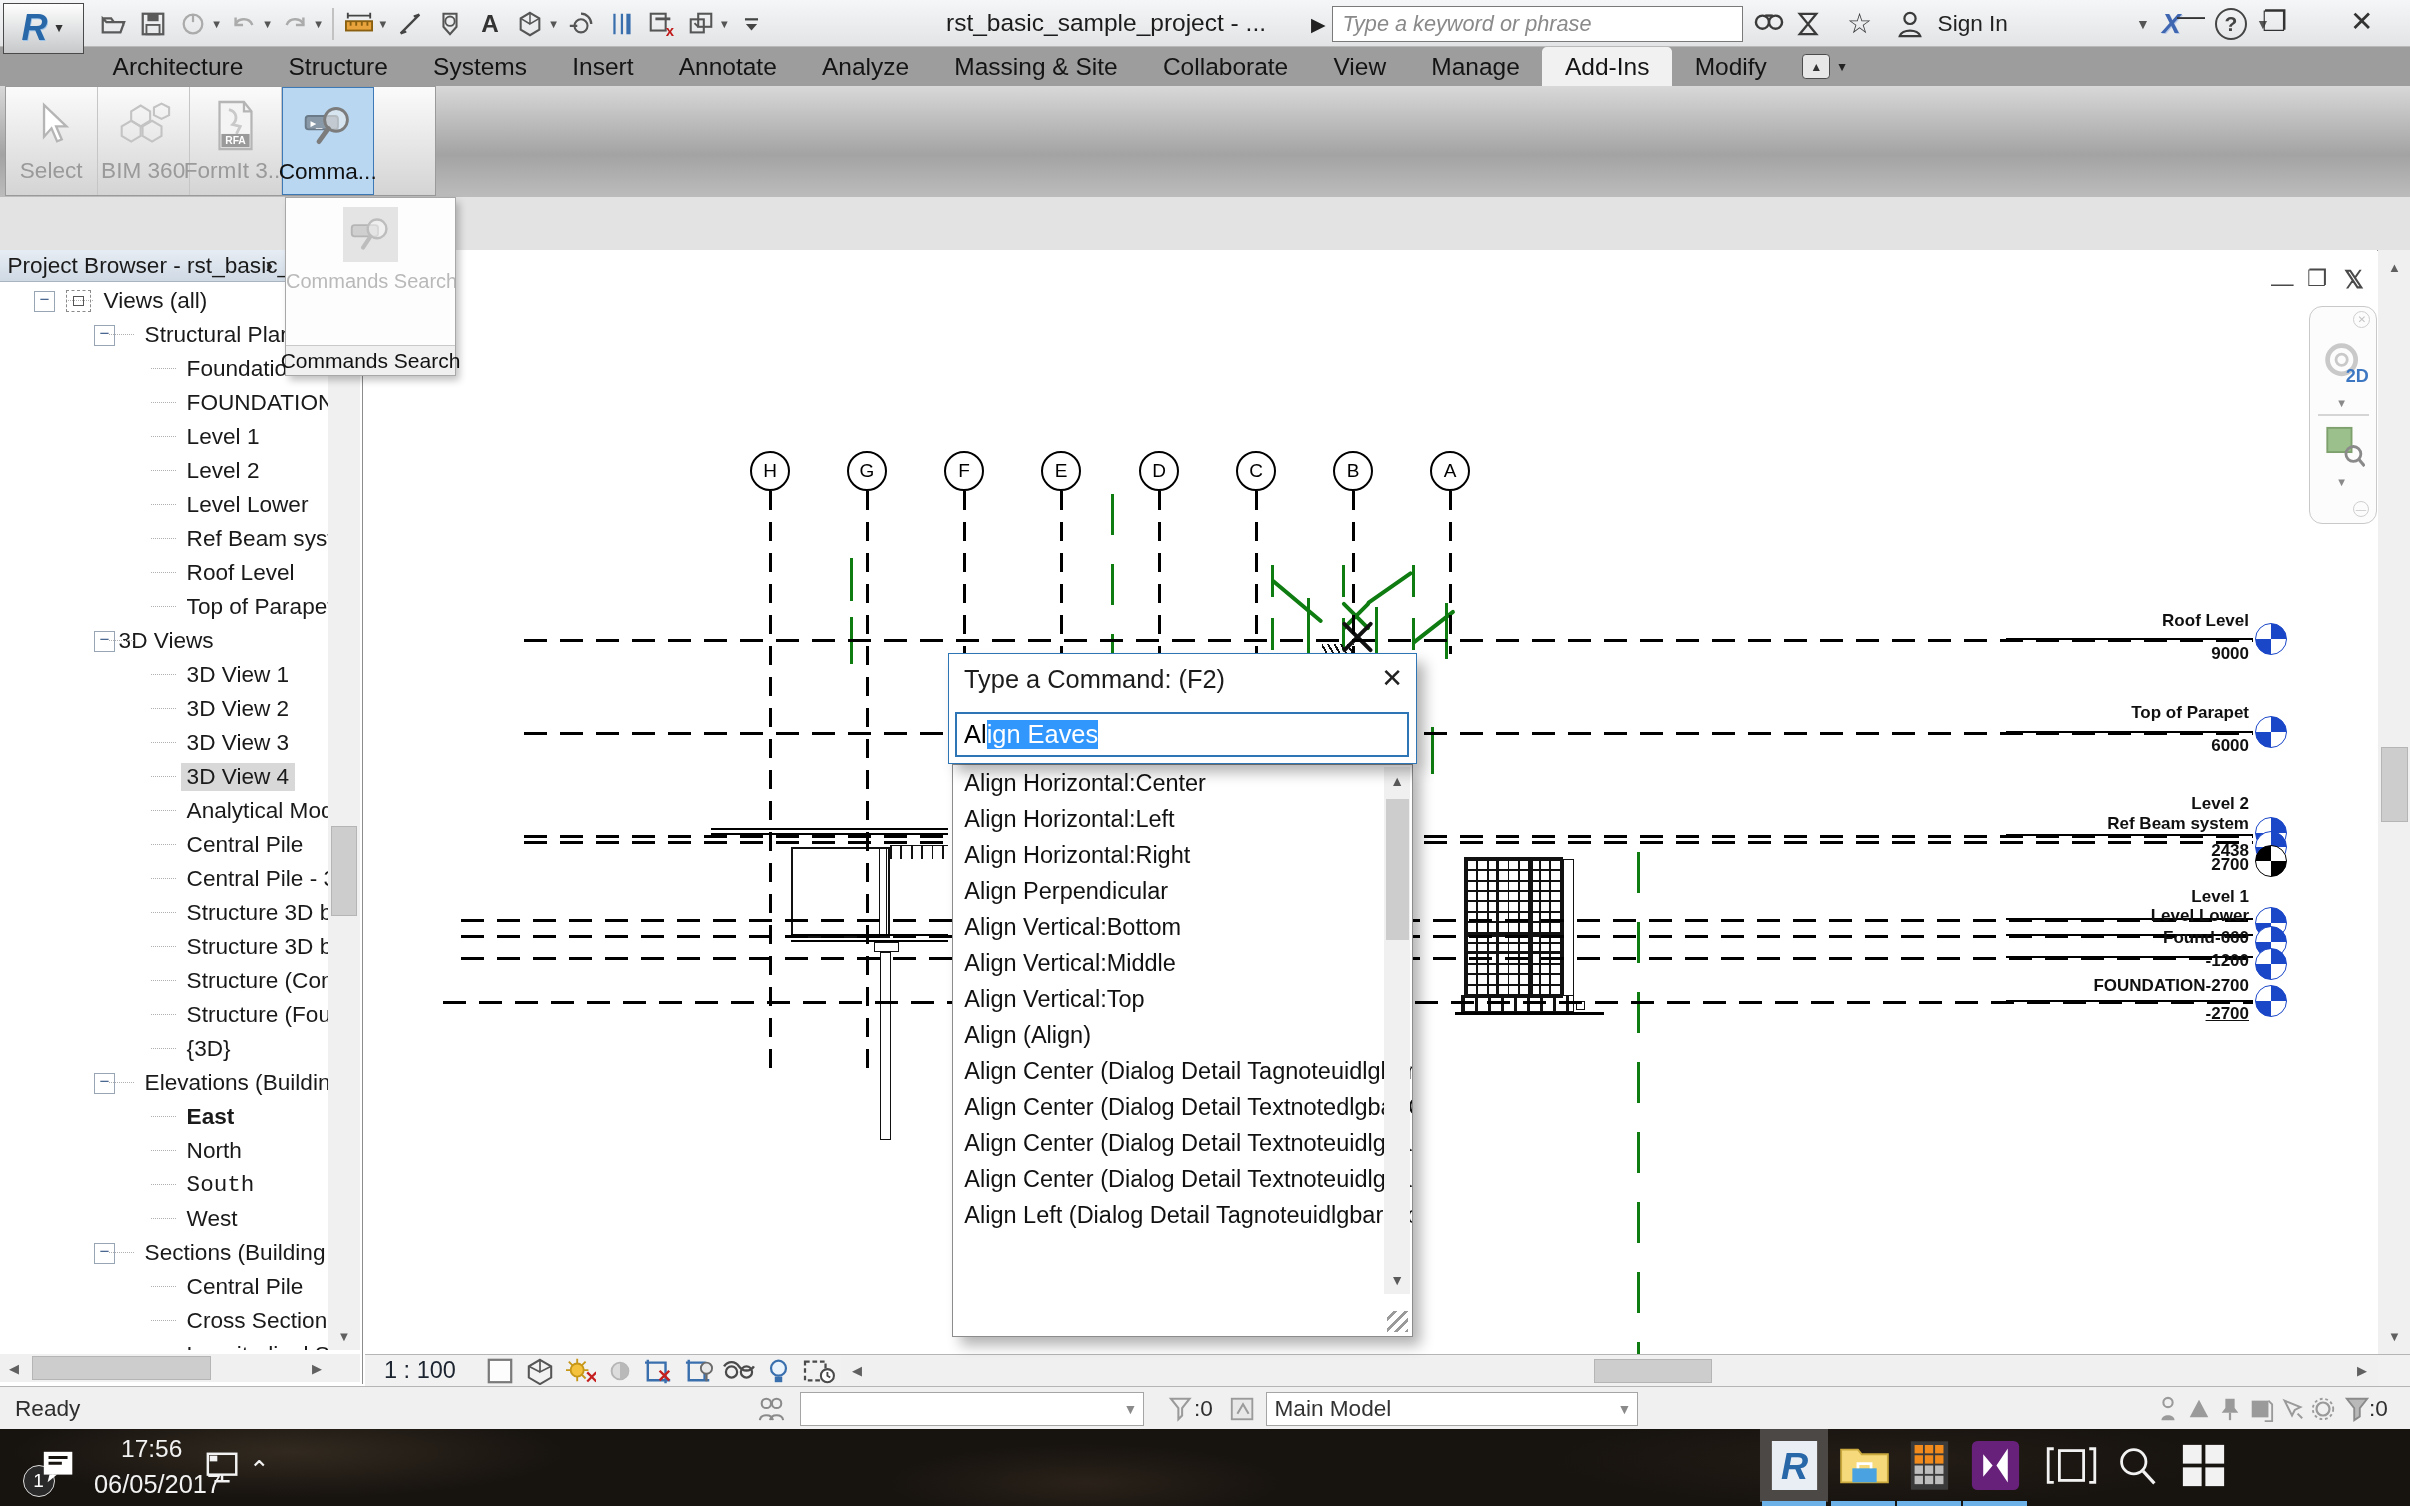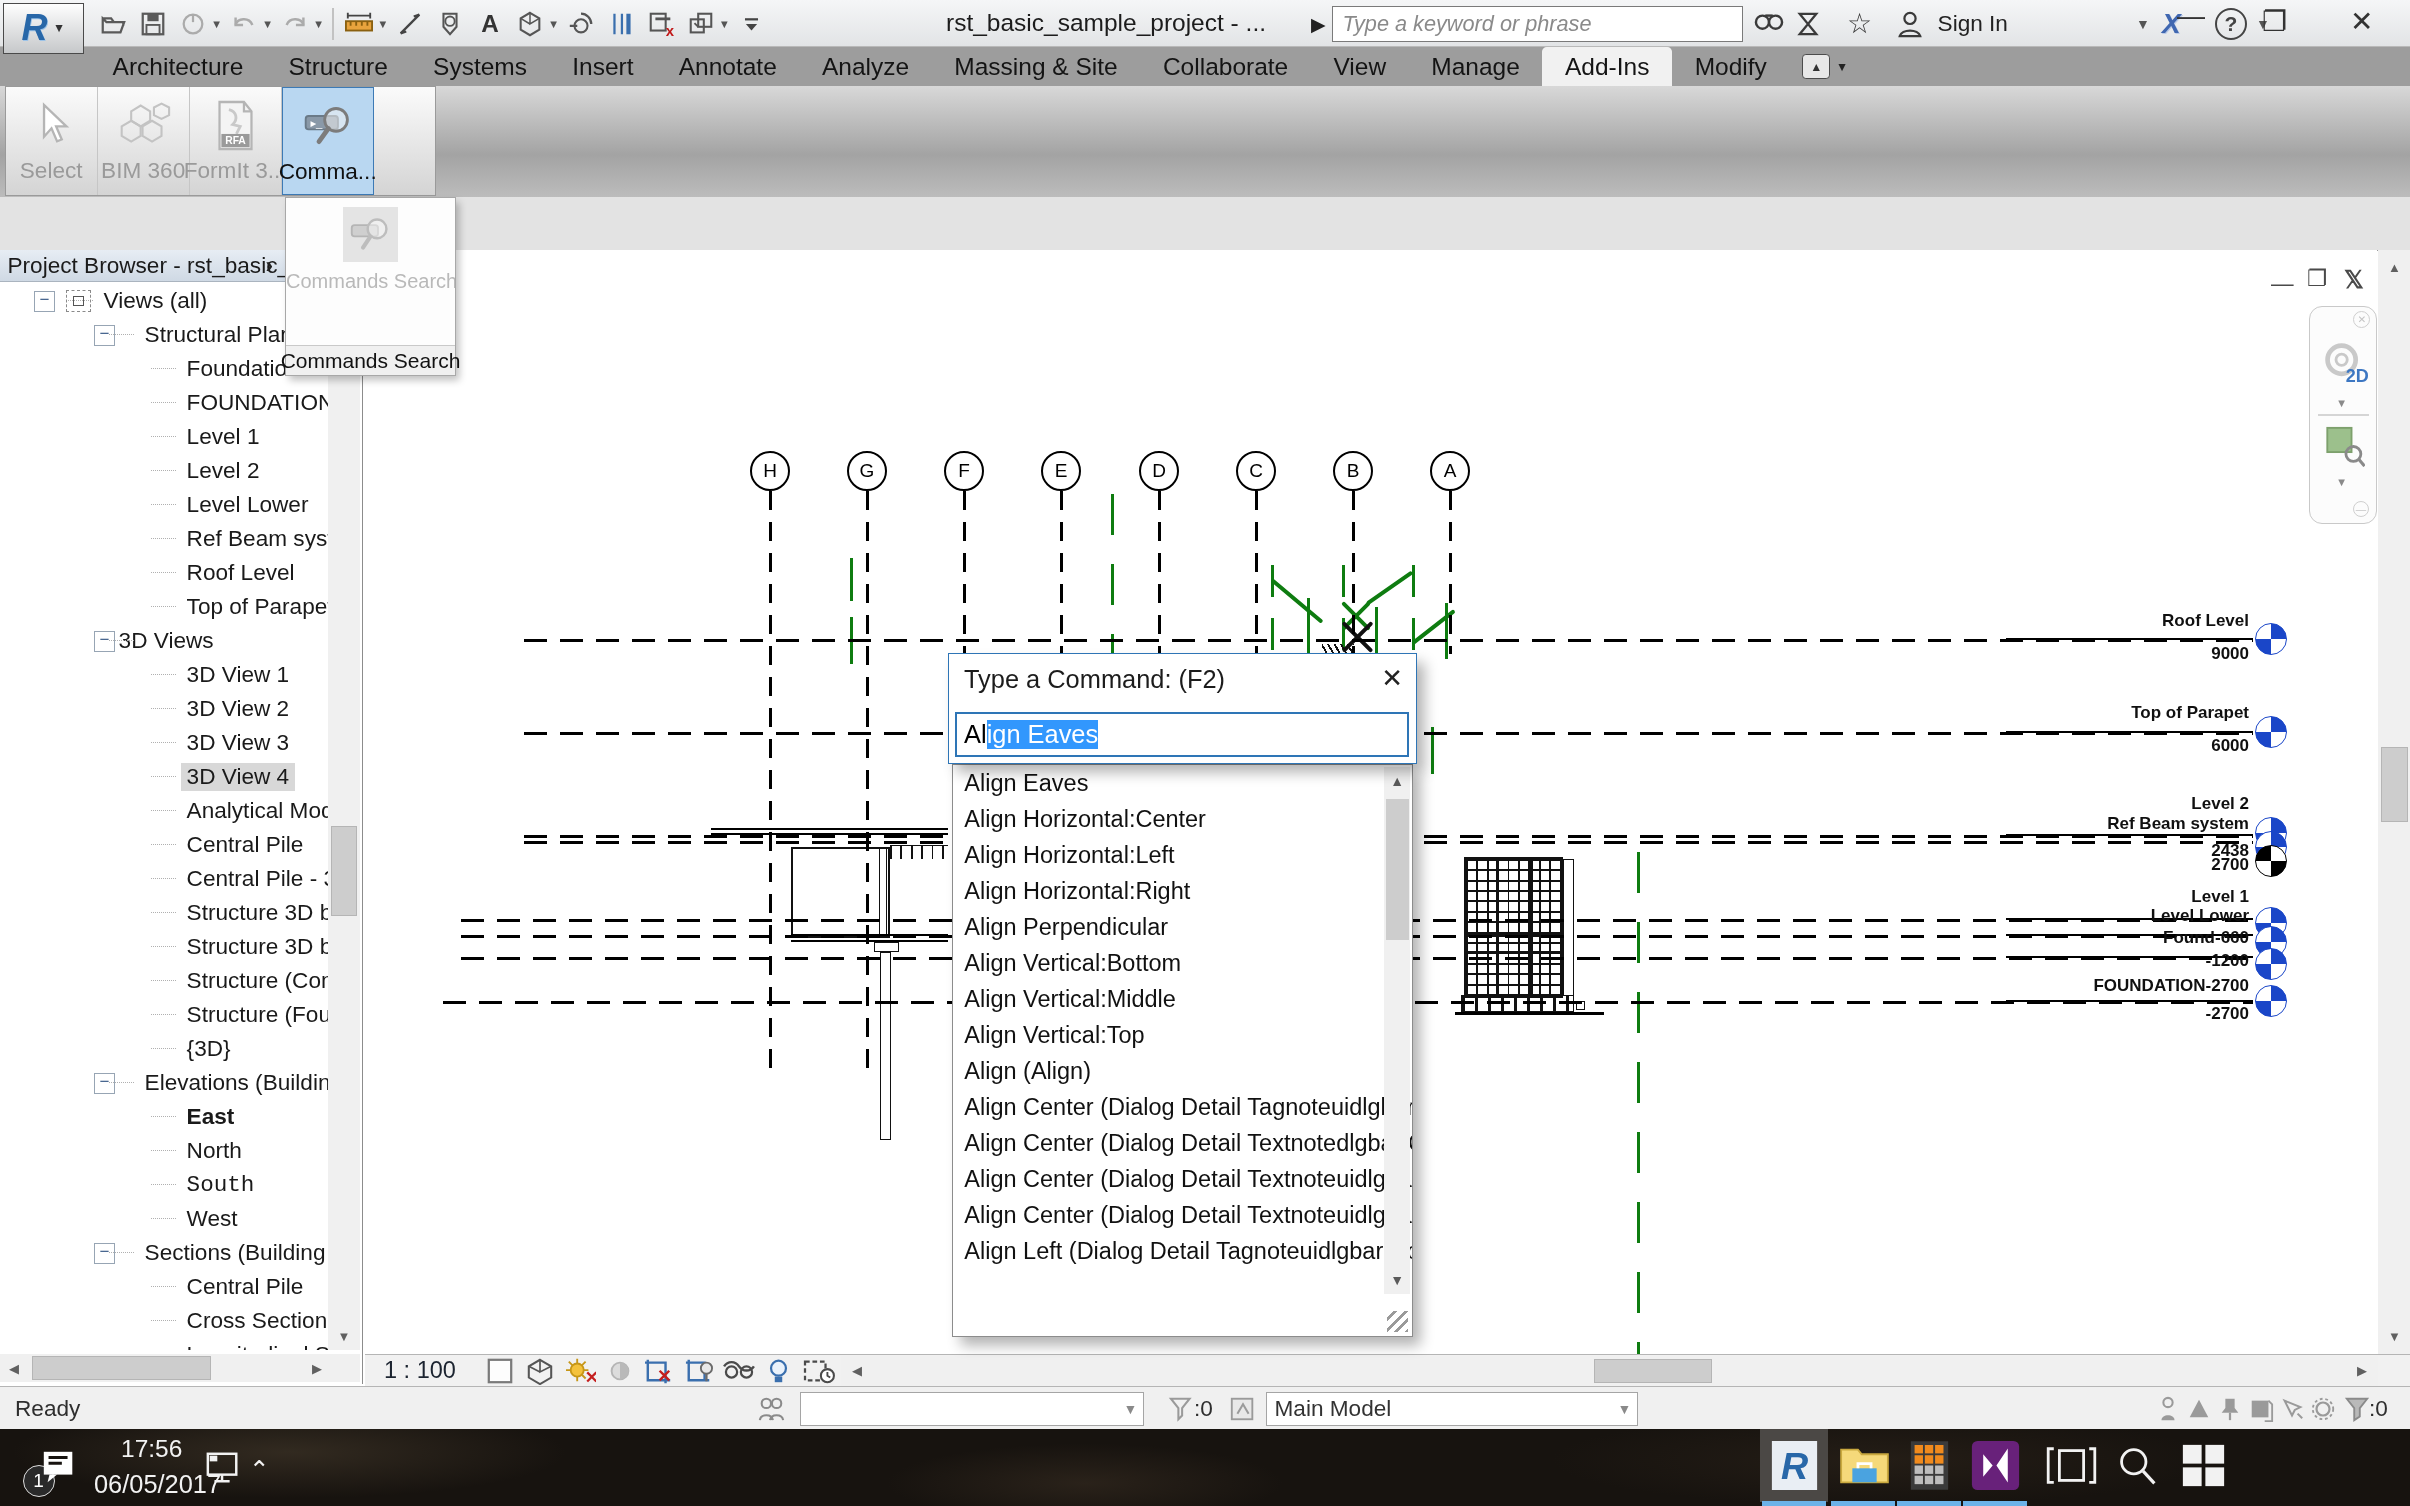--- a/index.html
+++ b/index.html
@@ -593,21 +593,21 @@
         <div class="lvlelev" style="left: 2136px; top: 736px;">6000</div>
         <div class="lvlname" style="left: 2004px; top: 794px;">Level 2</div>
         <div class="lvlname" style="left: 2004px; top: 814px;">Ref Beam system</div>
         <div class="lvlelev" style="left: 2136px; top: 841px;">2438</div>
         <div class="lvlelev" style="left: 2136px; top: 855px;">2700</div>
         <div class="lvlname" style="left: 2004px; top: 887px;">Level 1</div>
         <div class="lvlname" style="left: 2004px; top: 906px;">Level Lower</div>
         <div class="lvlname" style="left: 2004px; top: 928px;">Found-660</div>
         <div class="lvlelev" style="left: 2136px; top: 951px;">-1200</div>
         <div class="lvlname" style="left: 2004px; top: 976px;">FOUNDATION-2700</div>
-        <div class="lvlelev" style="left: 2136px; top: 1004px;">-2700</div>
+        <div class="lvlelev" style="left: 2136px; top: 1004px; text-decoration: underline;">-2700</div>
         <div class="lvlcirc" style="left: 2255px; top: 623px;"></div>
         <div class="lvlcirc" style="left: 2255px; top: 716px;"></div>
         <div class="lvlcirc" style="left: 2255px; top: 817px;"></div>
         <div class="lvlcirc" style="left: 2255px; top: 831px;"></div>
         <div class="lvlcirc black" style="left: 2255px; top: 845px;"></div>
         <div class="lvlcirc" style="left: 2255px; top: 907px;"></div>
         <div class="lvlcirc" style="left: 2255px; top: 926px;"></div>
         <div class="lvlcirc" style="left: 2255px; top: 948px;"></div>
         <div class="lvlcirc" style="left: 2255px; top: 985px;"></div>
       </div>
@@ -721,21 +721,20 @@
     </div>
   </div>
 
   <div id="cmddlg" class="abs">
     <span class="ttl">Type a Command: (F2)</span>
     <span class="cls">✕</span>
     <div id="cmdinput"><span>Al</span><span class="selx">ign Eaves</span></div>
   </div>
   <div id="cmdlist" class="abs">
     <div id="cmdrows">
-        <div class="crow">Align Eaves</div>
         <div class="crow">Align Horizontal:Center</div>
         <div class="crow">Align Horizontal:Left</div>
         <div class="crow">Align Horizontal:Right</div>
         <div class="crow">Align Perpendicular</div>
         <div class="crow">Align Vertical:Bottom</div>
         <div class="crow">Align Vertical:Middle</div>
         <div class="crow">Align Vertical:Top</div>
         <div class="crow">Align (Align)</div>
         <div class="crow">Align Center (Dialog Detail Tagnoteuidlgbar:Co</div>
         <div class="crow">Align Center (Dialog Detail Textnotedlgbar:Cont</div>

